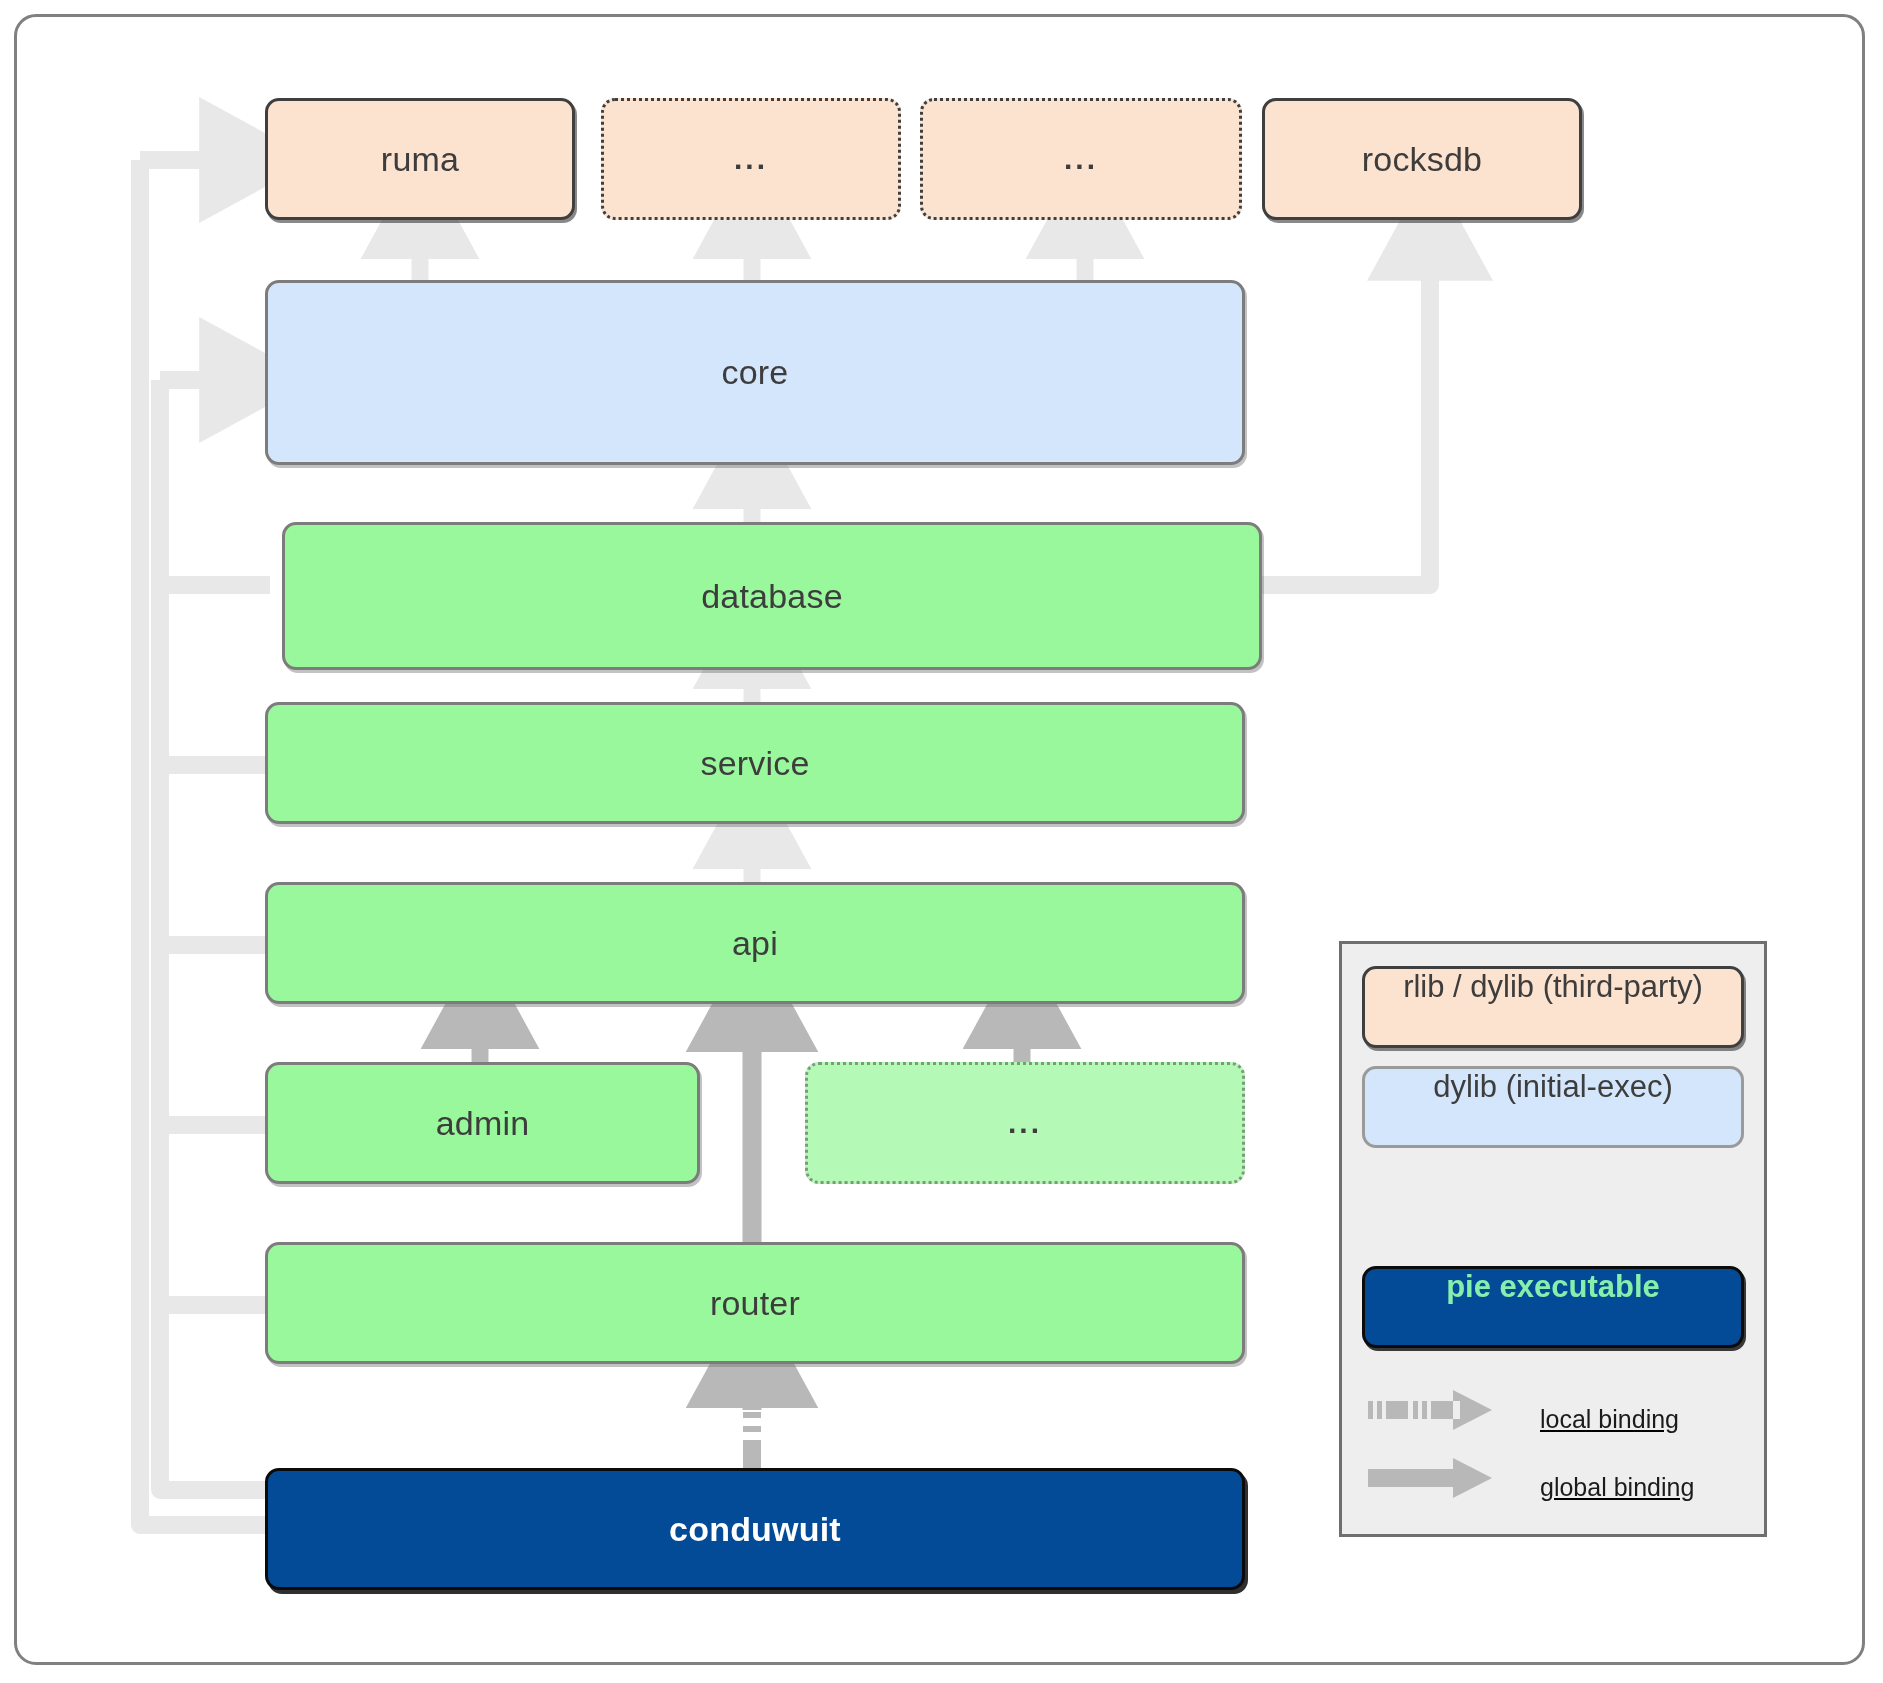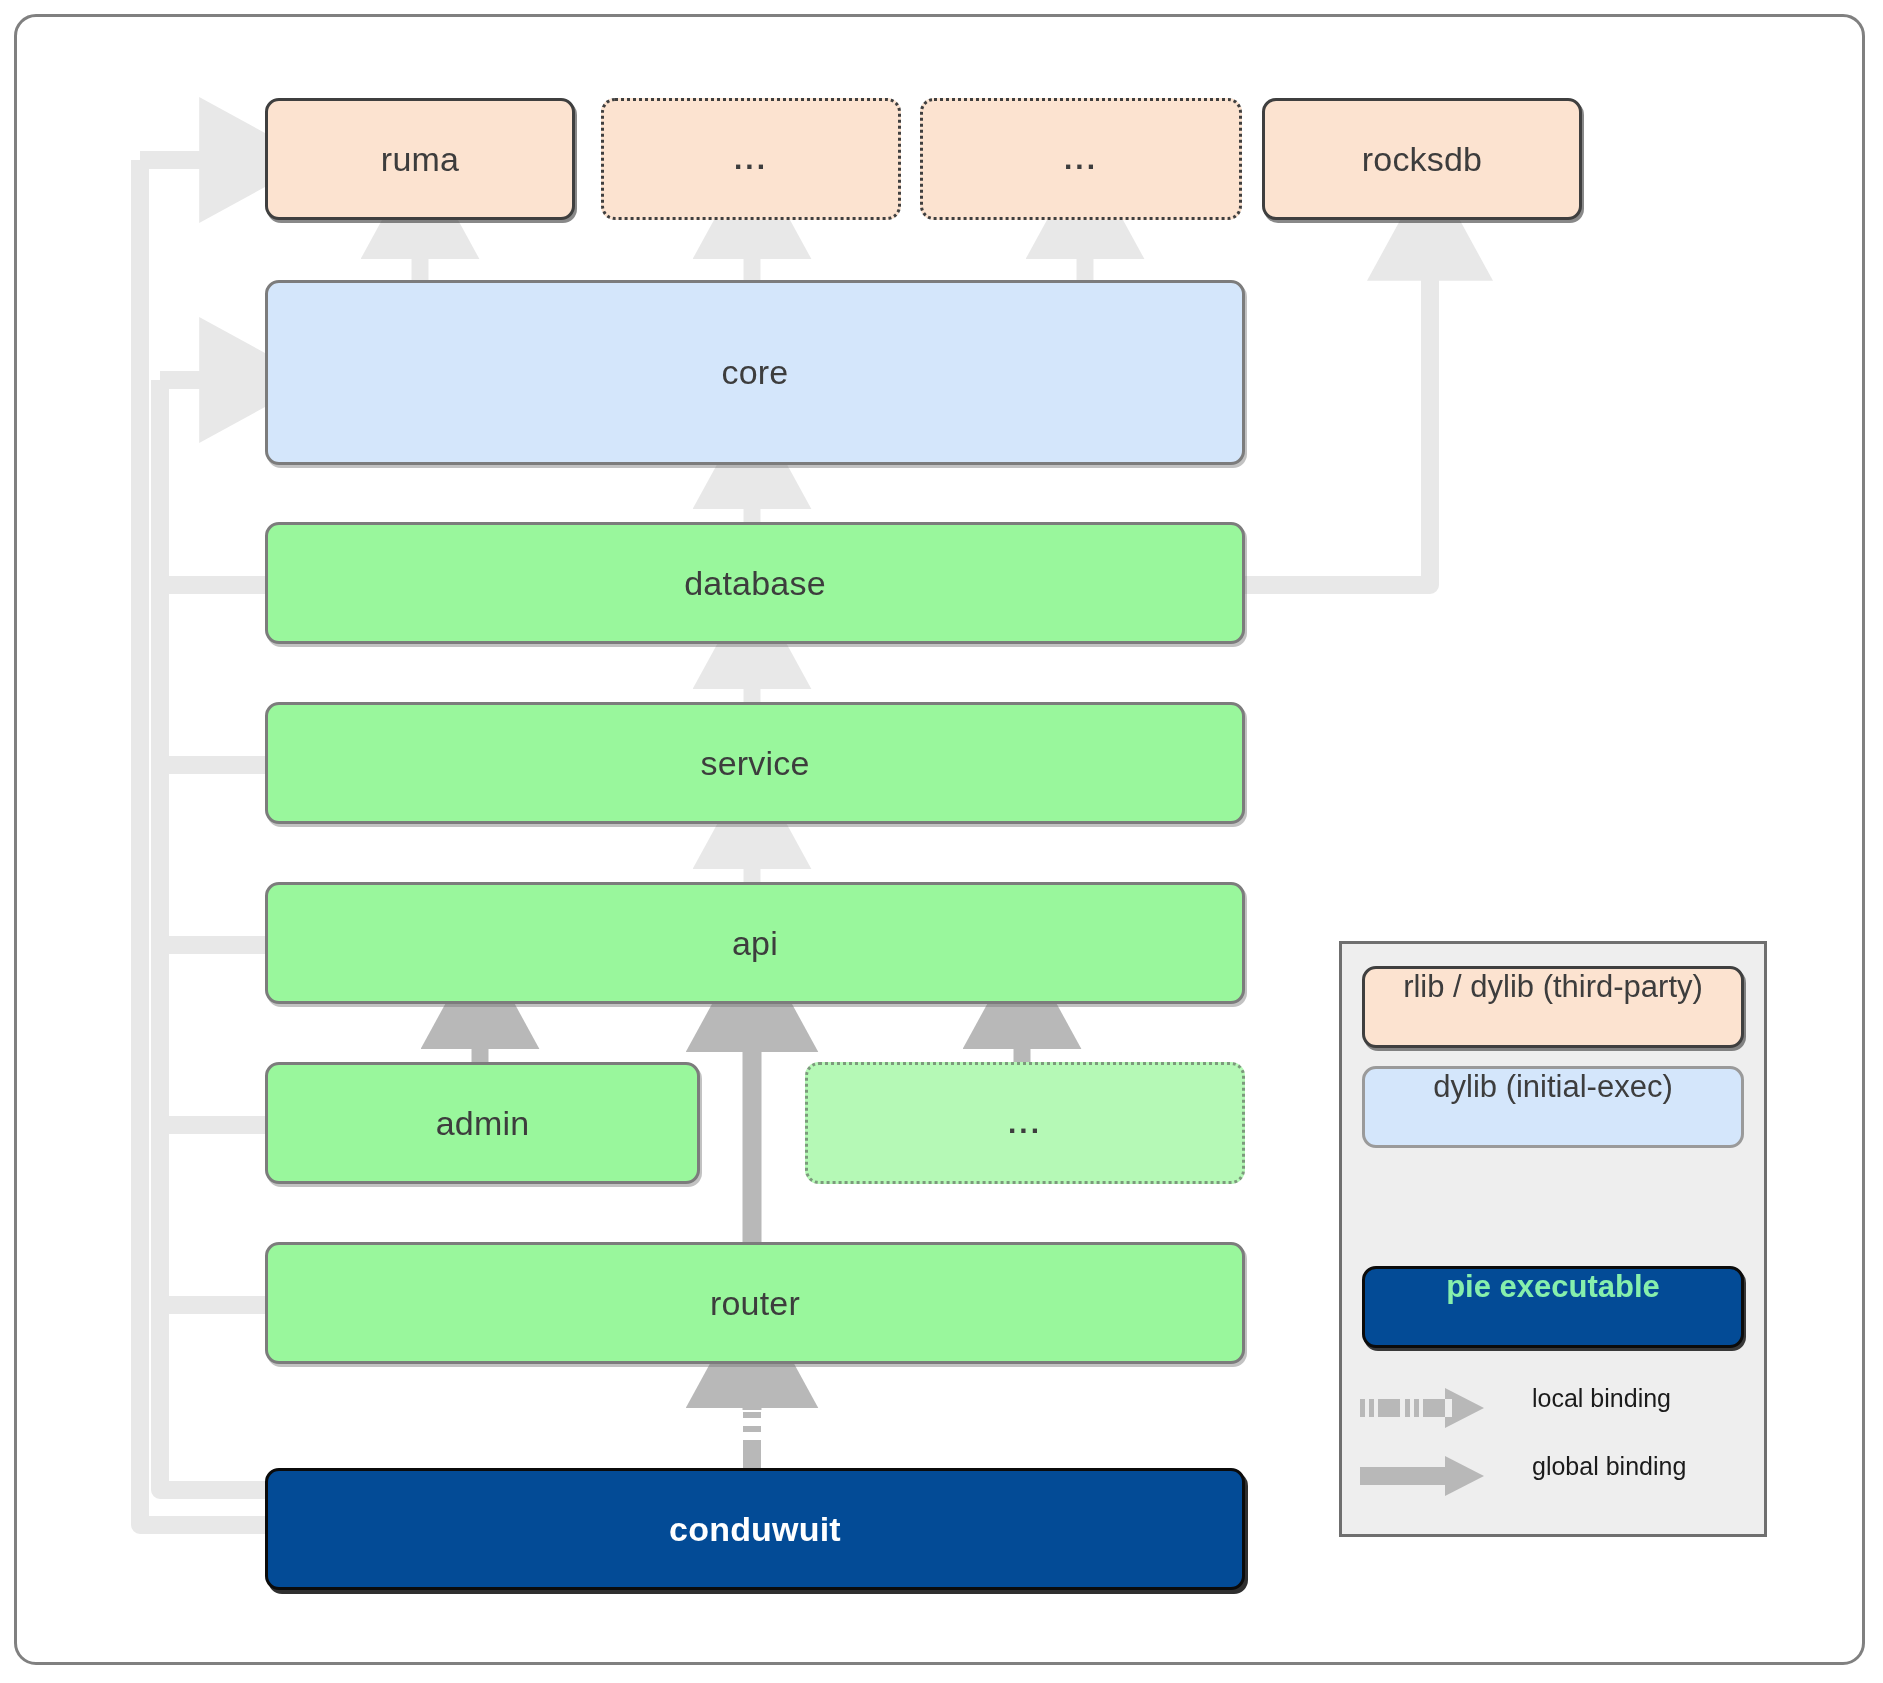--- a/index.html
+++ b/index.html
@@ -104,25 +104,26 @@
     box-sizing: border-box;
     display: flex;
     align-items: flex-start;
     justify-content: center;
     border-radius: 14px;
     font-size: 31px;
     color: #3d3d3d;
   }
   .lg-row {
     position: absolute;
-    left: 14px;
+    left: 22px;
     width: 400px;
     height: 50px;
     display: flex;
-    align-items: flex-start;
+    align-items: flex-end;
+    text-decoration: underline;
   }
   .lg-row .lg-text {
     font-size: 25px;
     color: #1b1b1b;
     margin-left: 26px;
     white-space: nowrap;
   }
   .lg-arrow-wrap { width: 150px; height: 48px; flex: 0 0 150px; }
 </style>
 </head>
@@ -202,21 +203,21 @@
   </div>
 
   <div class="node n-orange" style="left:1262px; top:98px; width:320px; height:122px;">
     <span class="lbl">rocksdb</span>
   </div>
 
   <div class="node n-blue" style="left:265px; top:280px; width:980px; height:185px;">
     <span class="lbl">core</span>
   </div>
 
-  <div class="node n-green" style="left:265px; top:522px; width:980px; height:122px;">
+  <div class="node n-green" style="left:282px; top:522px; width:980px; height:148px;">
     <span class="lbl">database</span>
   </div>
 
   <div class="node n-green" style="left:265px; top:702px; width:980px; height:122px;">
     <span class="lbl">service</span>
   </div>
 
   <div class="node n-green" style="left:265px; top:882px; width:980px; height:122px;">
     <span class="lbl">api</span>
   </div>

